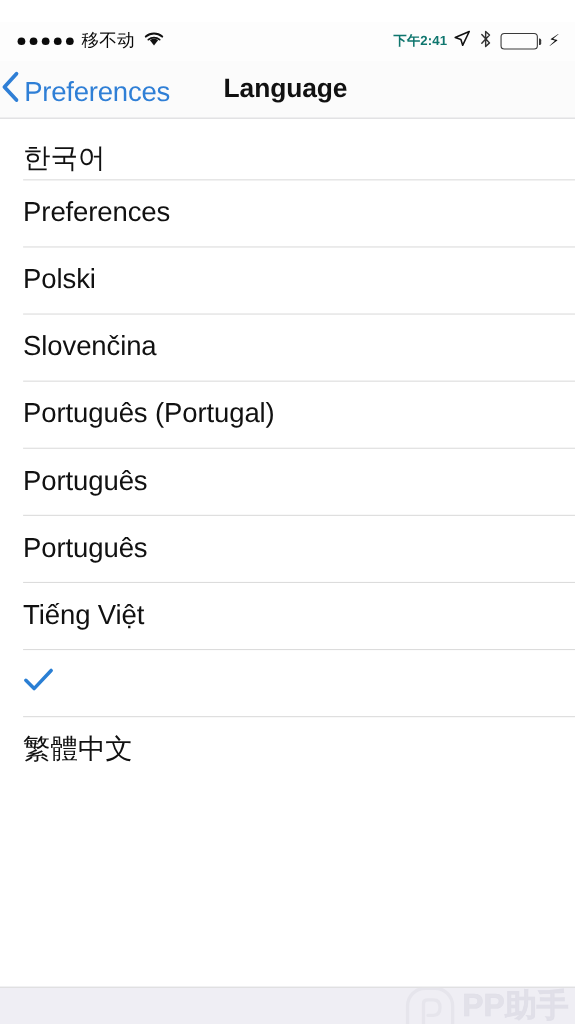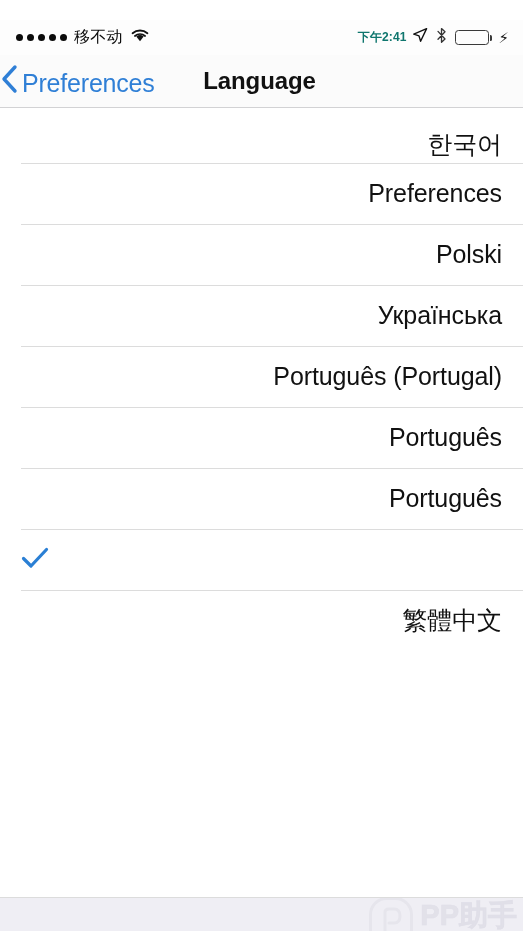--- a/index.html
+++ b/index.html
@@ -142,21 +142,20 @@
   .nav-title { transform: translateX(-2px); }
 
   
   .list {
     position: absolute;
     top: 88px; left: 0;
     width: 523px;
     height: 789px;
     background: #ffffff;
     overflow: hidden;
-    text-align: right;
   }
   .row {
     position: relative;
     height: 61px;
     display: flex;
     align-items: center;
     background: #ffffff;
     box-sizing: border-box;
     padding-left: 21px;
     padding-right: 21px;
@@ -290,30 +289,33 @@
       <div class="row clipped">
         <span class="row-label">한국어</span>
       </div>
       <div class="row">
         <span class="row-label">Preferences</span>
       </div>
       <div class="row">
         <span class="row-label">Polski</span>
       </div>
       <div class="row">
-        <span class="row-label">Українська</span>
+        <span class="row-label">Slovenčina</span>
       </div>
       <div class="row">
         <span class="row-label">Português (Portugal)</span>
       </div>
       <div class="row">
         <span class="row-label">Português</span>
       </div>
       <div class="row">
         <span class="row-label">Português</span>
+      </div>
+      <div class="row">
+        <span class="row-label">Tiếng Việt</span>
       </div>
       <div class="row">
         <span class="checkmark"><svg width="28" height="22" viewBox="0 0 28 22">
             <path d="M2.5 11.5 L10 19 L25.5 2.5" fill="none" stroke="#2a7fd4" stroke-width="3.2" stroke-linecap="round" stroke-linejoin="round"></path>
           </svg></span>
       </div>
       <div class="row">
         <span class="row-label">繁體中文</span>
       </div>
     </div>

